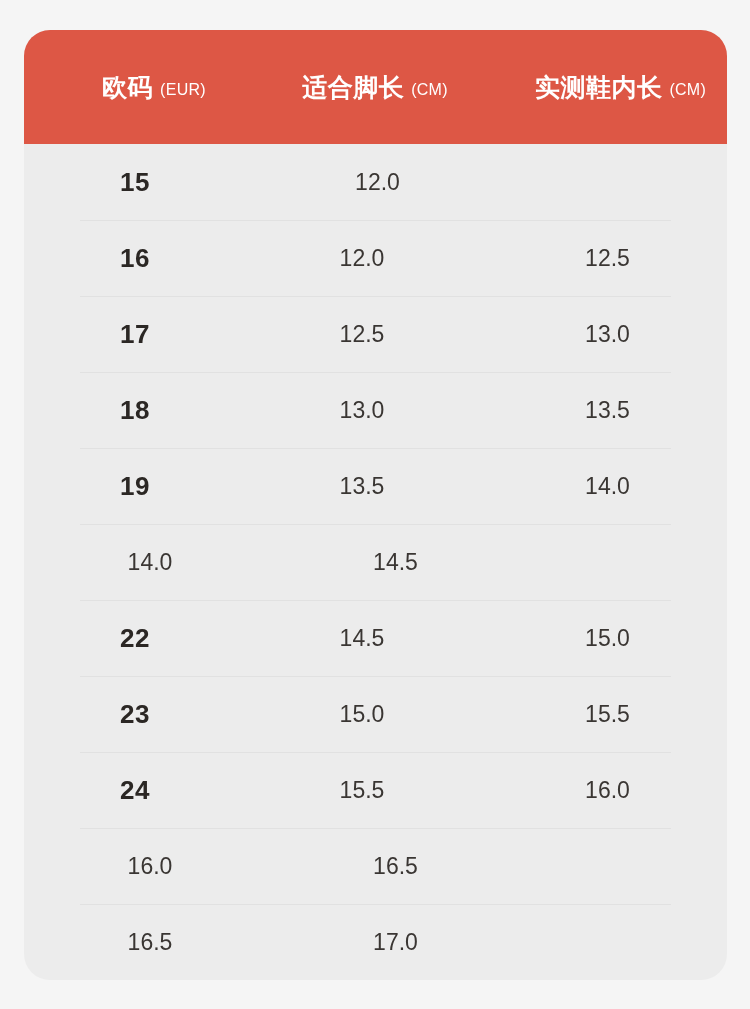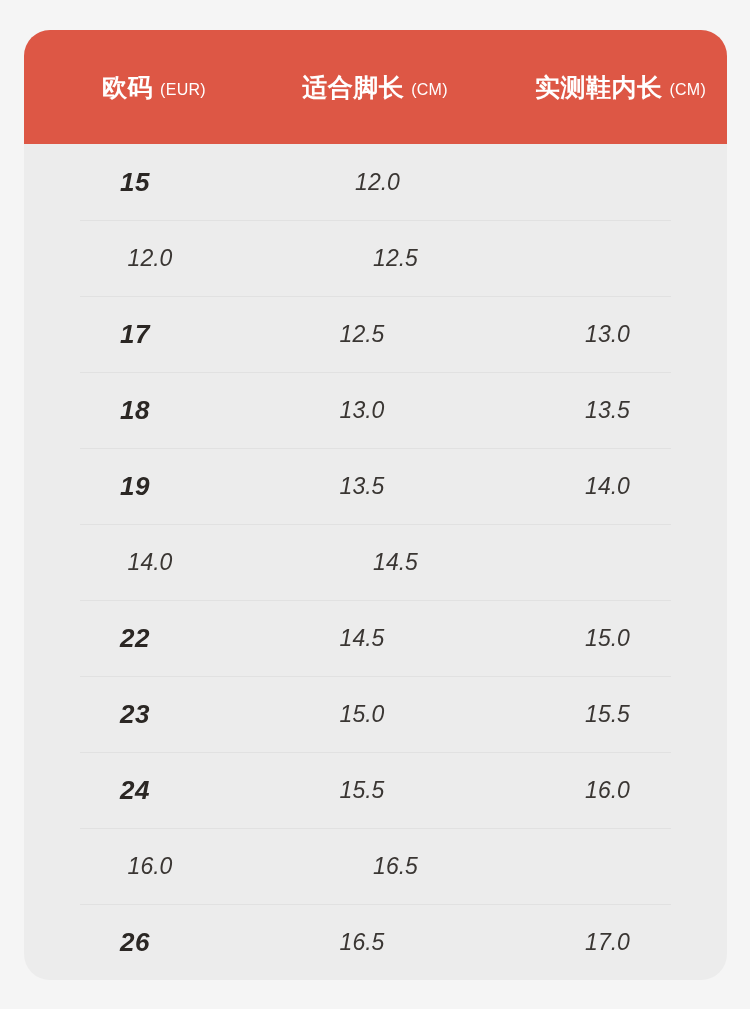--- a/index.html
+++ b/index.html
@@ -83,21 +83,20 @@
     right: 56px;
     top: 0;
     height: 1px;
     background: #e1e1e1;
   }
   .cell {
     text-align: center;
     box-sizing: border-box;
     color: #2b2724;
     white-space: nowrap;
-    font-style: italic;
   }
   .cell.eur {
     width: 212px;
     font-size: 26px;
     font-weight: bold;
     letter-spacing: 0.5px;
     padding-left: 10px;
   }
   .cell.foot {
     width: 230px;
@@ -133,20 +132,21 @@
       <span class="head-unit">(CM)</span>
     </div>
   </div>
 
   <div class="chart-body" id="chart-body">
       <div class="chart-row">
         <div class="cell eur">15</div>
         <div class="cell insole">12.0</div>
       </div>
       <div class="chart-row">
+        <div class="cell eur">16</div>
         <div class="cell foot">12.0</div>
         <div class="cell insole">12.5</div>
       </div>
       <div class="chart-row">
         <div class="cell eur">17</div>
         <div class="cell foot">12.5</div>
         <div class="cell insole">13.0</div>
       </div>
       <div class="chart-row">
         <div class="cell eur">18</div>
@@ -175,19 +175,18 @@
       <div class="chart-row">
         <div class="cell eur">24</div>
         <div class="cell foot">15.5</div>
         <div class="cell insole">16.0</div>
       </div>
       <div class="chart-row">
         <div class="cell foot">16.0</div>
         <div class="cell insole">16.5</div>
       </div>
       <div class="chart-row">
-        <div class="cell eur">26</div>
         <div class="cell foot">16.5</div>
         <div class="cell insole">17.0</div>
       </div>
     </div>
 
 </div>
 
 </body></html>

